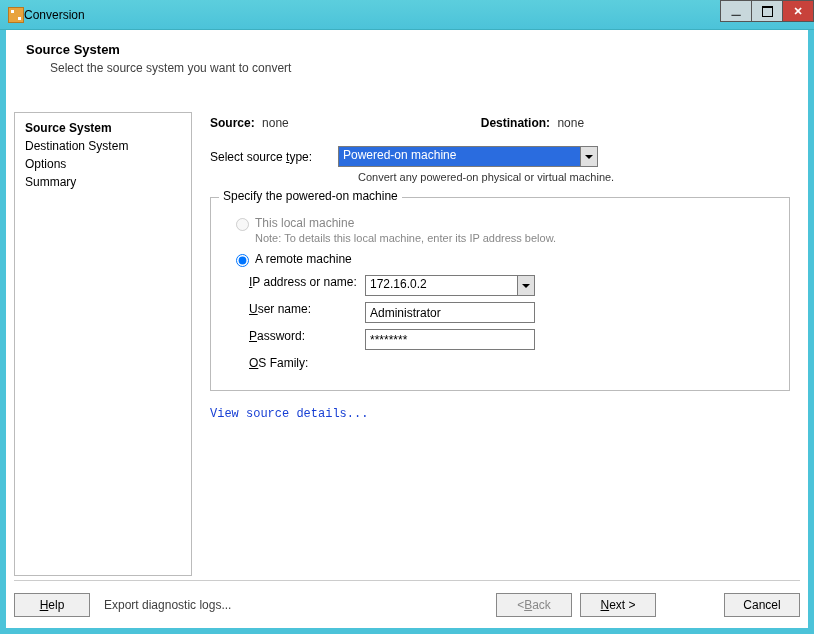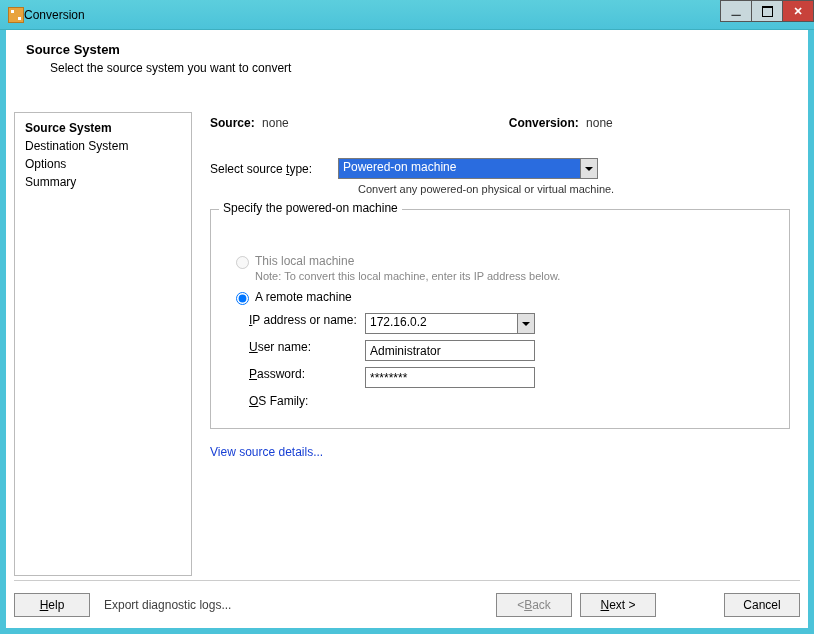--- a/index.html
+++ b/index.html
@@ -84,21 +84,21 @@
   .header {
     padding: 12px 20px 18px 20px;
   }
   .header .h1 {
     font-weight: bold;
     font-size: 13px;
   }
   .header .sub {
     margin-left: 24px;
     margin-top: 4px;
-    color: #000000;
+    color: #404040;
   }
 
   .midrow {
     display: flex;
     position: absolute;
     top: 82px;
     left: 8px;
     right: 8px;
     bottom: 52px;
   }
@@ -119,22 +119,22 @@
     color: #000;
   }
 
   .mainpane {
     flex: 1;
     padding: 4px 10px 4px 18px;
     position: relative;
   }
   .srcdest {
     display: flex;
-    gap: 60px;
-    margin-bottom: 28px;
+    gap: 32px;
+    margin-bottom: 16px;
   }
   .srcdest .lbl { font-weight: bold; }
   .srcdest .val { color: #333; margin-left: 4px; }
   .srcdest .group2 { margin-left: 160px; }
 
   .row {
     display: flex;
     align-items: center;
     margin-bottom: 4px;
   }
@@ -168,21 +168,21 @@
     font-size: 11px;
     color: #333;
     margin-left: 148px;
     margin-top: 4px;
     margin-bottom: 14px;
   }
 
   .groupbox {
     border: 1px solid #bbb;
     position: relative;
-    padding: 36px 14px 14px 14px;
+    padding: 10px 14px 14px 14px;
     margin-top: 6px;
   }
   .groupbox .legend {
     position: absolute;
     top: -9px;
     left: 8px;
     background: #fff;
     padding: 0 4px;
     font-size: 12px;
   }
@@ -226,20 +226,21 @@
     display:flex;align-items:center;justify-content:center;
   }
   .combo .arr::before { content:""; border:4px solid transparent; border-top-color:#000; margin-top:4px; }
   input.txtinp { outline:none; font-family:inherit; }
 
   .linkbtn {
     color: #173FD4;
     margin-top: 16px;
     cursor: pointer;
     display: inline-block;
+    font-family: Liberation Mono, monospace;
   }
 
   .footer {
     position: absolute;
     left: 8px; right: 8px; bottom: 8px;
     height: 40px;
     border-top: 1px solid #ccc;
     display: flex;
     align-items: center;
     padding-top: 8px;
@@ -298,21 +299,21 @@
       <div class="step">Summary</div>
     </div>
 
     <div class="mainpane">
       <div class="srcdest">
         <div>
           <span class="lbl">Source:</span>
           <span class="val">none</span>
         </div>
         <div class="group2">
-          <span class="lbl">Conversion:</span>
+          <span class="lbl">Destination:</span>
           <span class="val">none</span>
         </div>
       </div>
 
       <div class="row">
         <div class="lab">
           <span>Select source </span><span class="ul">t</span><span>ype:</span>
         </div>
         <div class="selectinp">
           <span>Powered-on machine</span>
@@ -321,21 +322,21 @@
       </div>
       <div class="helptext">Convert any powered-on physical or virtual machine.</div>
 
       <div class="groupbox">
         <div class="legend">Specify the powered-on machine</div>
 
         <div class="radio disabled">
           <input type="radio" disabled="" style="">
           <div>
             <div>This local machine</div>
-            <div class="hint">Note: To convert this local machine, enter its IP address below.</div>
+            <div class="hint">Note: To details this local machine, enter its IP address below.</div>
           </div>
         </div>
 
         <div class="radio">
           <input type="radio" checked="" style="">
           <div>
             <span>A </span><span class="ul">r</span><span>emote machine</span>
           </div>
         </div>
 

